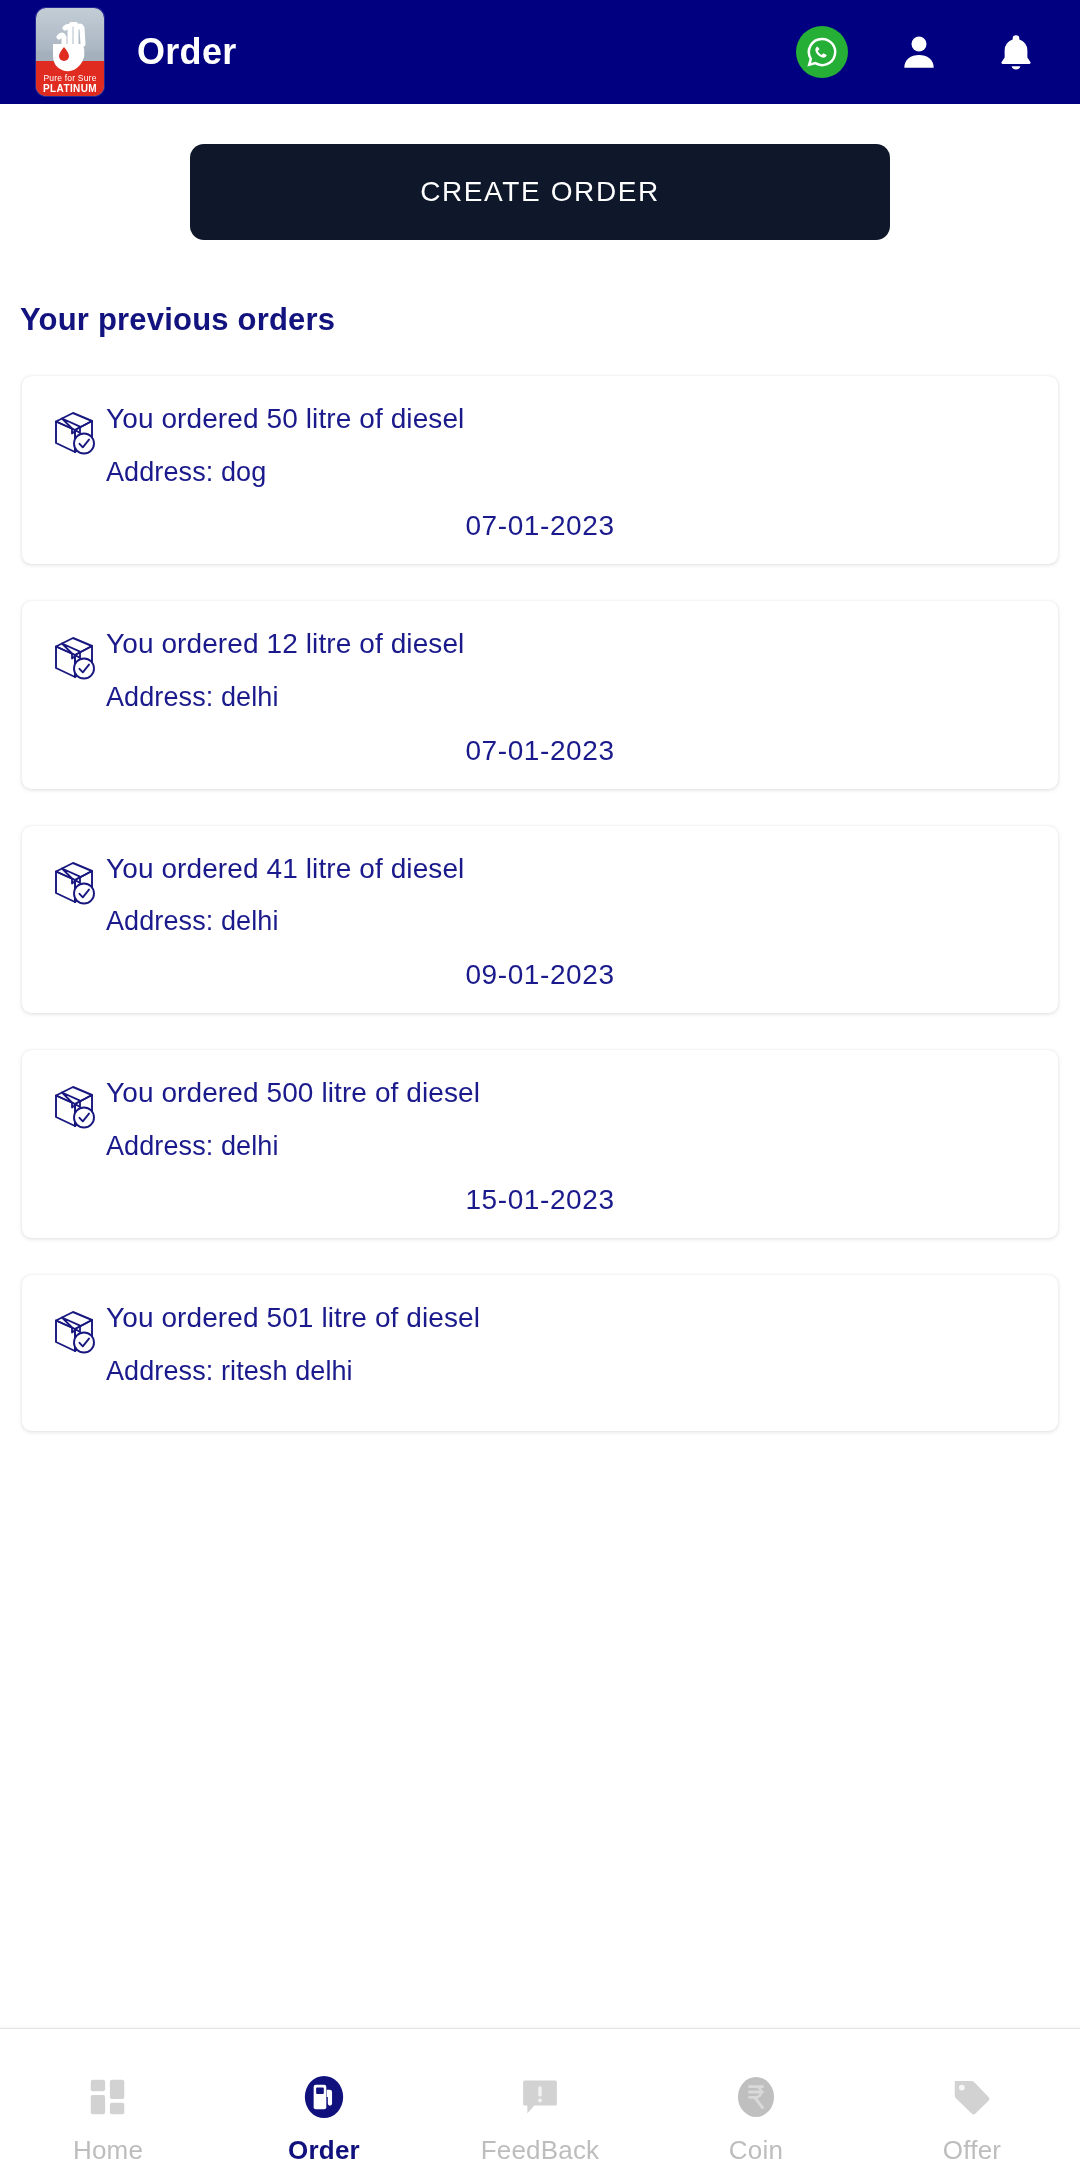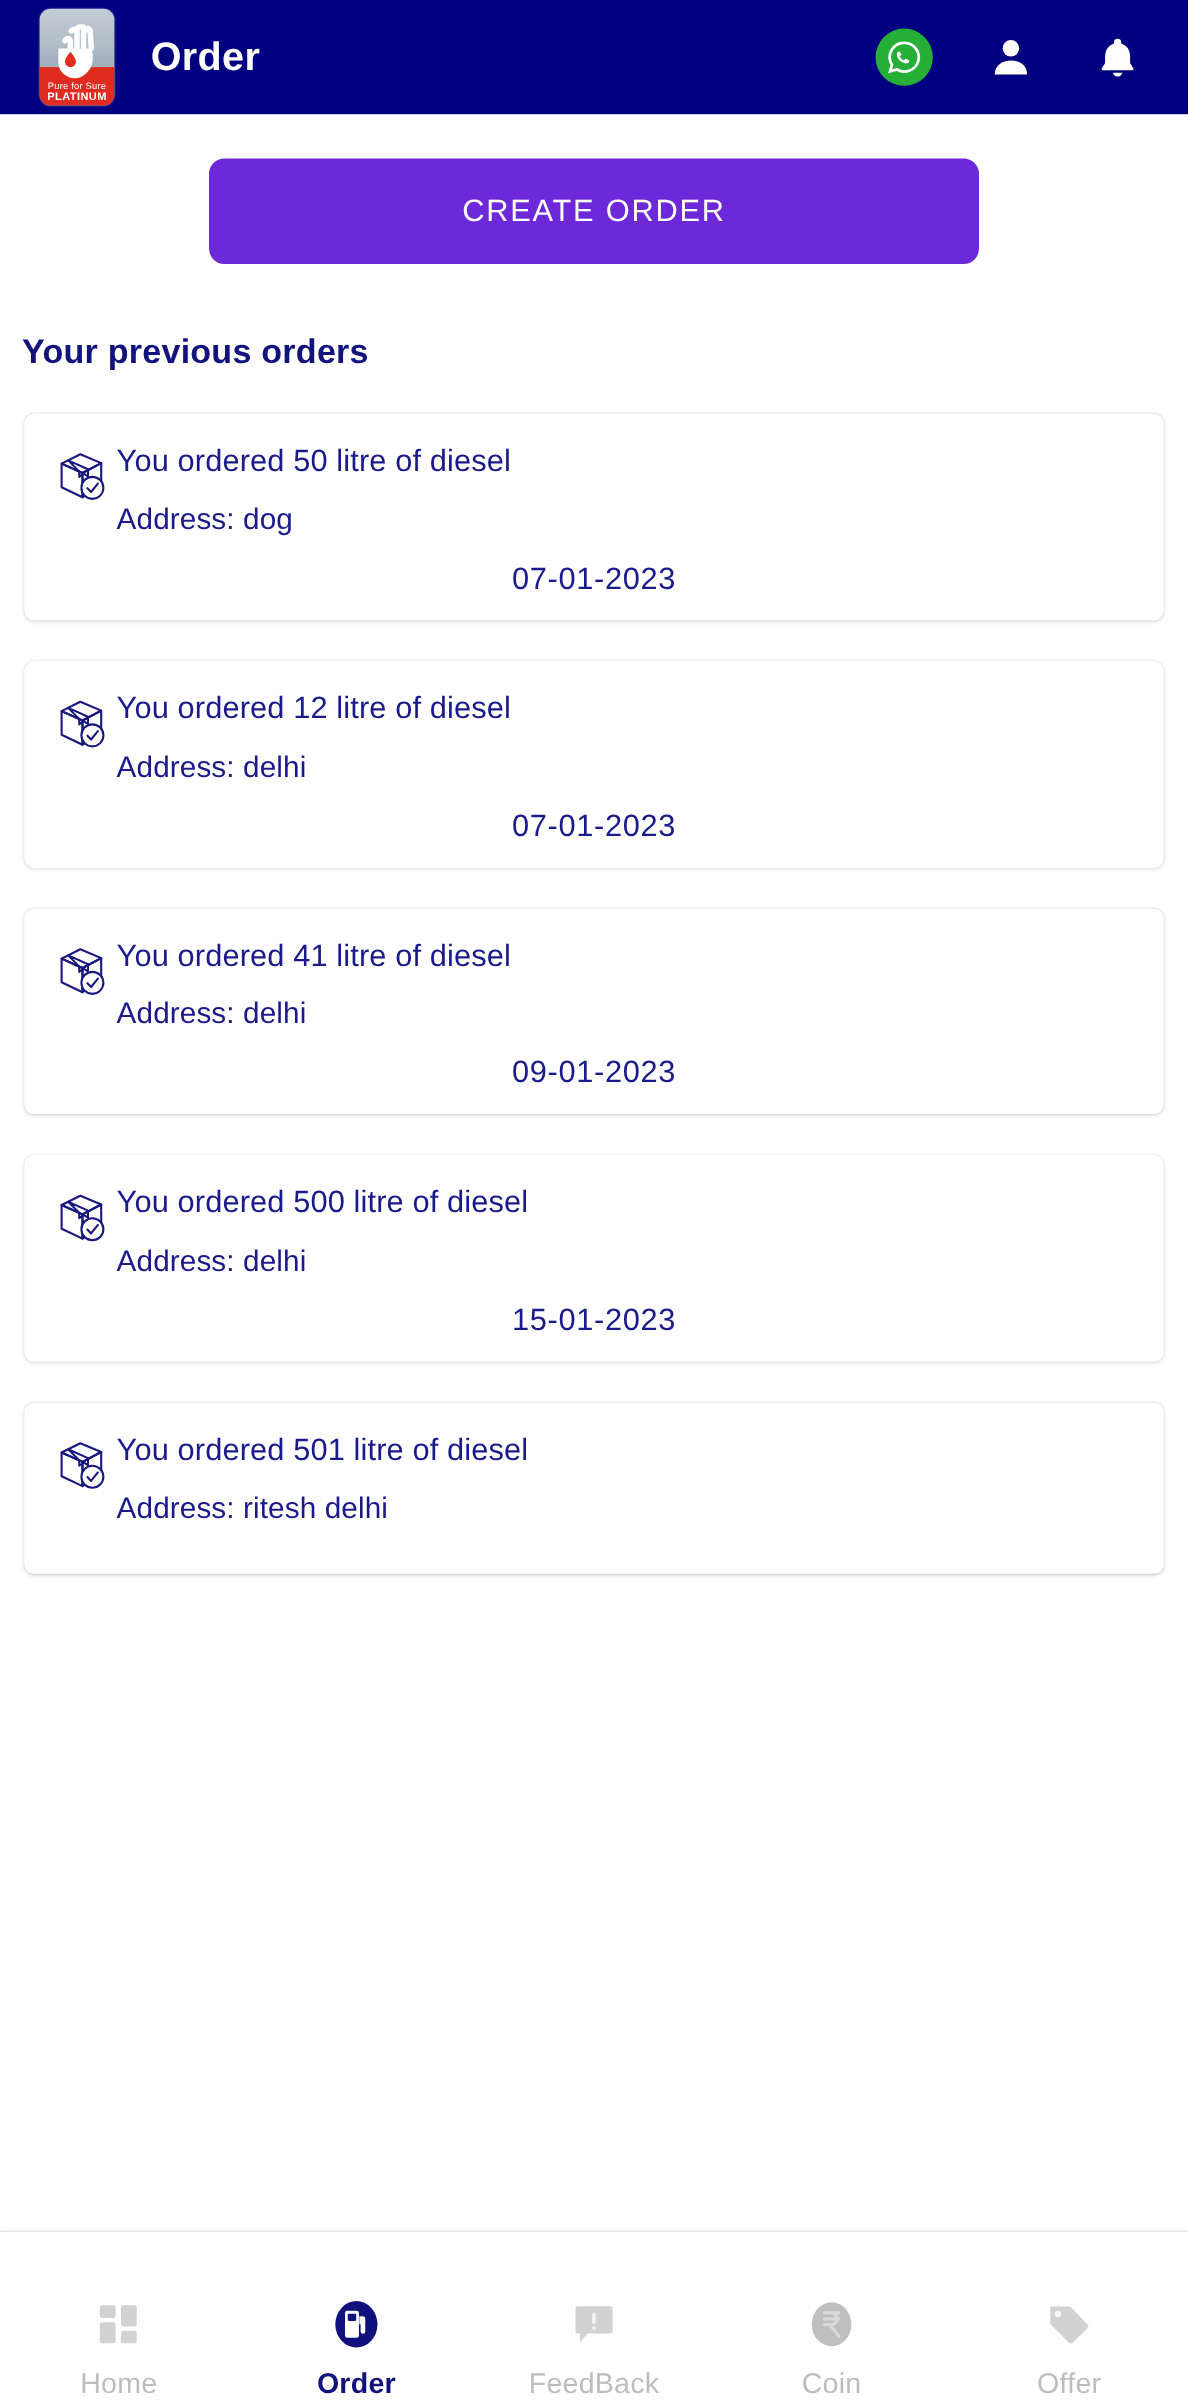--- a/index.html
+++ b/index.html
@@ -111,21 +111,21 @@
     height: 1924px;
     background: #ffffff;
     overflow: hidden;
   }
 
   .create-order-btn {
     display: block;
     width: 700px;
     height: 96px;
     margin: 40px auto 0 auto;
-    background: #6d28d9;
+    background: #0f172a;
     color: #ffffff;
     border: none;
     border-radius: 14px;
     font-family: "Liberation Sans", sans-serif;
     font-size: 28px;
     font-weight: 500;
     letter-spacing: 1.6px;
     cursor: pointer;
   }
 
@@ -191,21 +191,21 @@
 
   
   .bottom-nav {
     position: absolute;
     left: 0; bottom: 0;
     width: 1080px;
     height: 154px;
     background: #ffffff;
     border-top: 1px solid #e4e4e4;
     display: flex;
-    align-items: flex-end;
+    align-items: center;
     padding-top: 26px;
     box-shadow: 0 -1px 3px rgba(0,0,0,0.05);
   }
 
   .nav-item {
     flex: 1 1 0;
     display: flex;
     flex-direction: column;
     align-items: center;
     gap: 12px;

